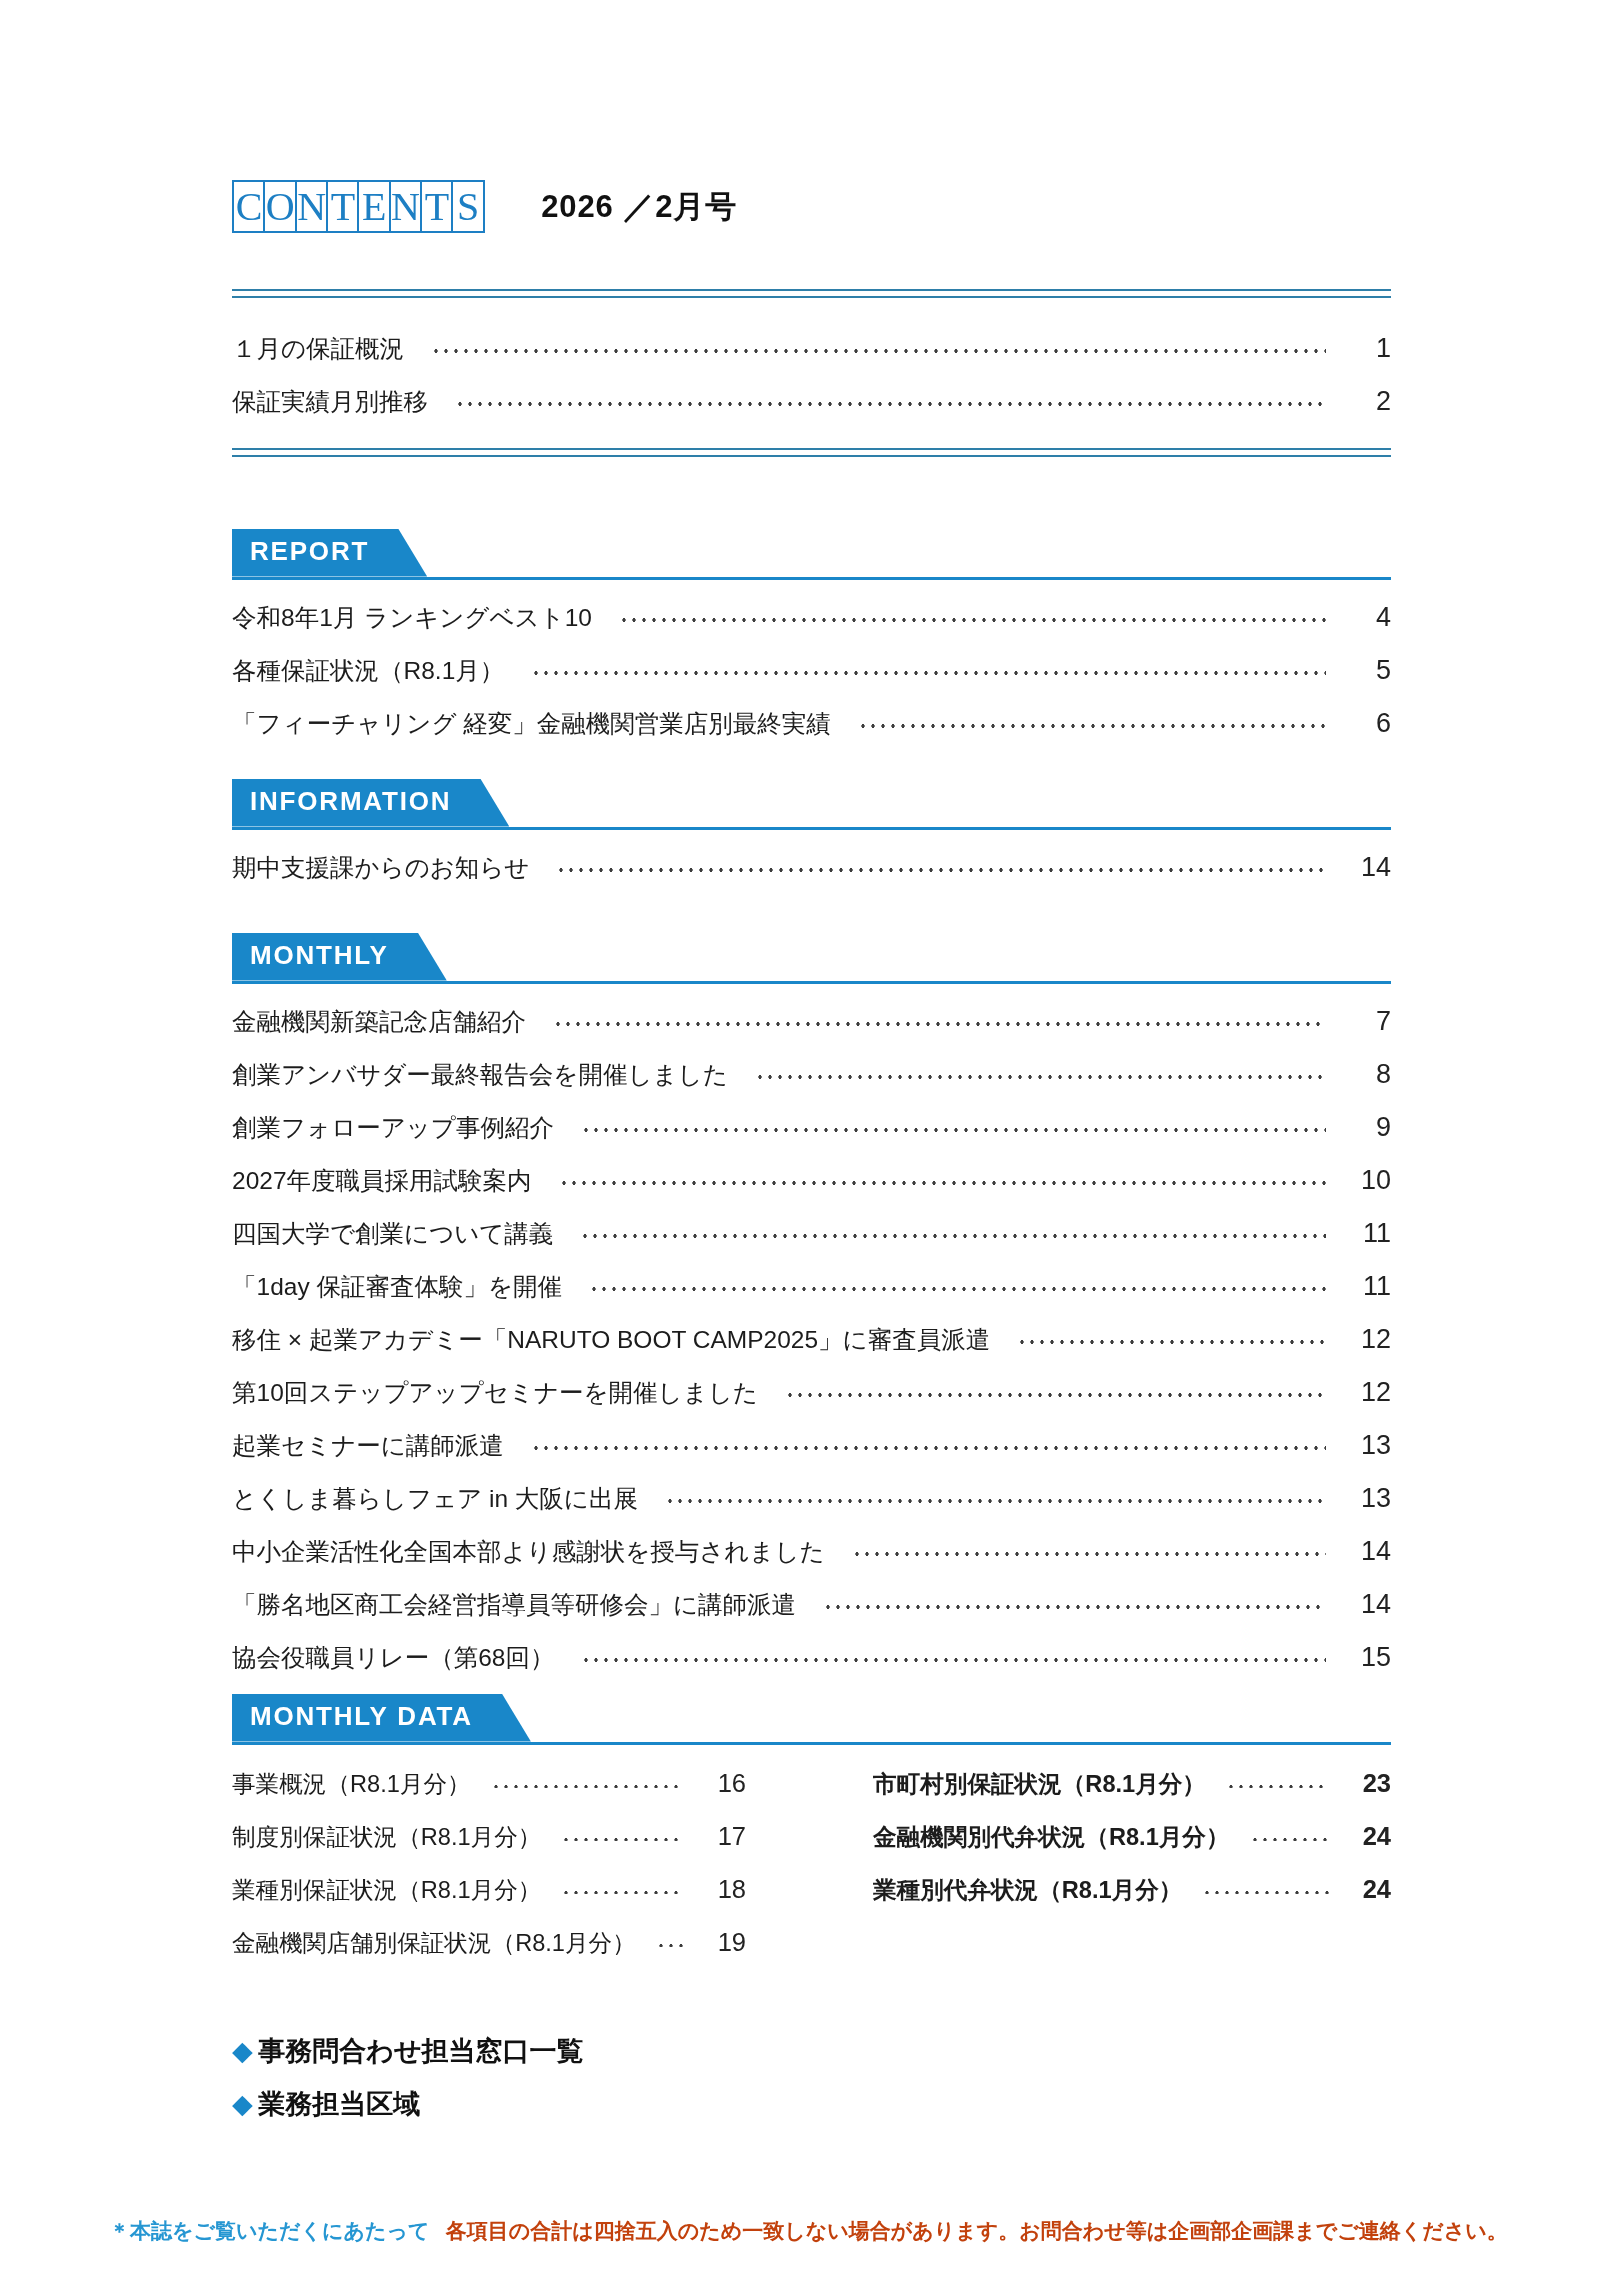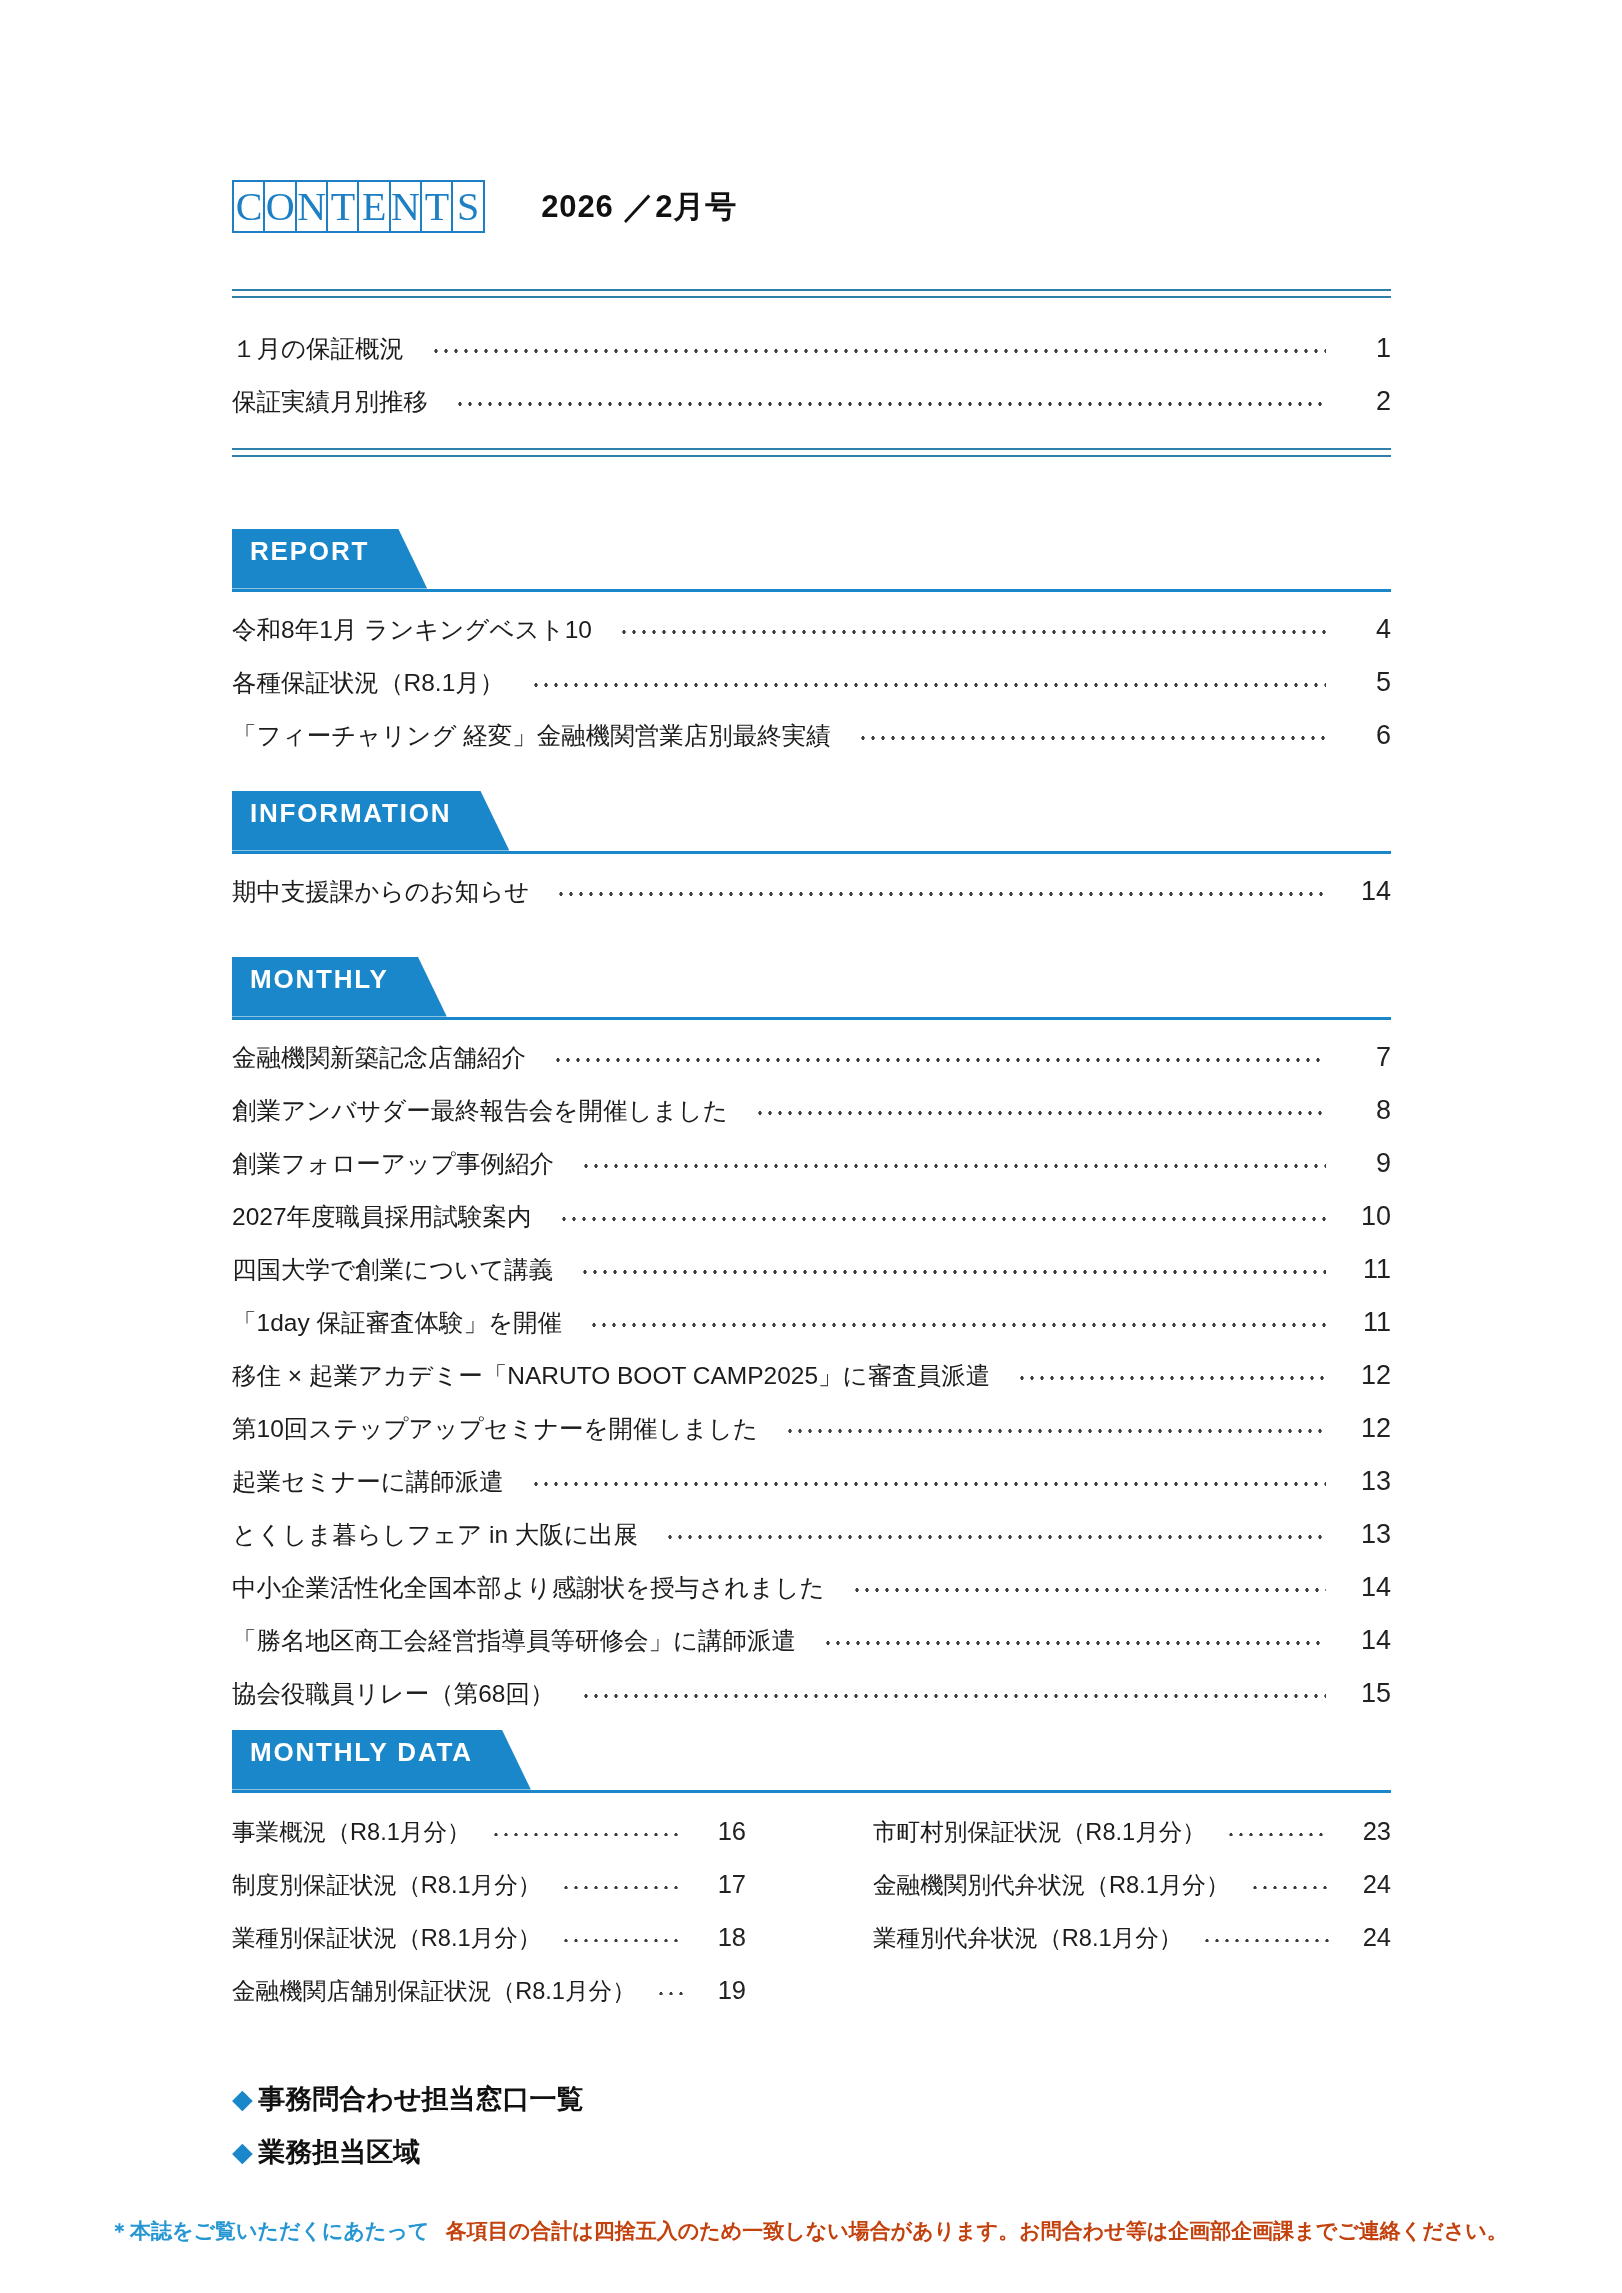--- a/index.html
+++ b/index.html
@@ -37,35 +37,35 @@
   .leader {
     flex:1; height:3.6px; margin:5.5px 16.4px 0 27px;
     background-image:radial-gradient(circle,#3c3c3c 1.5px,transparent 1.7px);
     background-size:10px 3.6px; background-repeat:repeat-x; background-position:left center;
   }
   .toc-page { min-width:49px; text-align:right; font-size:27px; color:#222; }
 
   
   .section-banner { border-bottom:3.6px solid #1987c9; line-height:0; }
   .banner-shape {
-    display:inline-block; height:60px; line-height:44px;
+    display:inline-block; height:48px; line-height:44px;
     padding:0 58px 0 18px; background:#1987c9; color:#ffffff;
     font-size:26px; font-weight:bold; letter-spacing:1.8px;
     clip-path:polygon(0 0, calc(100% - 29px) 0, 100% 100%, 0 100%);
   }
   .mt-report { margin-top:72px; }
   .mt-info { margin-top:29px;text-decoration:underline; }
   .mt-topics { margin-top:39px; }
   .mt-monthly { margin-top:10px; }
   .toc-list { margin-top:11px; }
 
   
   .monthly-grid { display:flex; margin-top:12.7px; }
   .col-left { width:514px; }
-  .col-right { width:518px; margin-left:127px; }
+  .col-right { width:518px; margin-left:127px;font-weight:bold; }
   .monthly-grid .toc-row { font-size:23.6px; }
   .monthly-grid .toc-page { font-size:25.5px; }
   .monthly-grid .leader { margin:5.5px 12.7px 0 20px; }
 
   
   .bullets { margin-top:55px; }
   .bullet-row { display:flex; align-items:center; height:53px; font-size:27px; font-weight:bold; color:#111; }
   .diamond { color:#1987c9; font-size:27px; margin-right:5.5px; }
 
   

